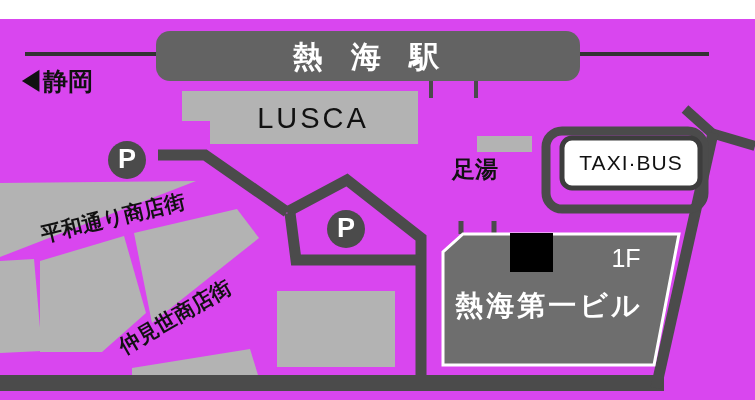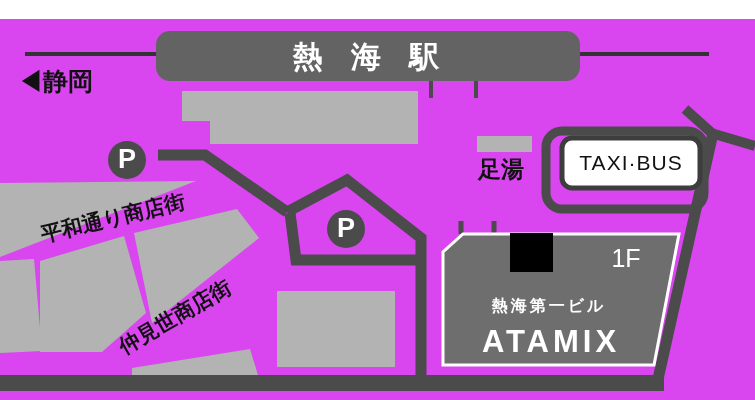--- a/index.html
+++ b/index.html
@@ -12,21 +12,21 @@
   .rail{fill:none;stroke:var(--c-rail);stroke-width:4;}
   .block{fill:var(--c-block);}
   .station-name{color:#fff;font-size:30px;font-weight:bold;letter-spacing:10px;}
   .dir{font-size:25px;font-weight:bold;text-align:center;}
   .small-jp{font-size:23px;}
   .lusca-t{font-size:29px;letter-spacing:3px;font-weight:500;}
   .taxi-t{font-size:21px;font-weight:500;letter-spacing:1px;text-align:center;}
   .p-letter{color:#fff;font-size:27px;font-weight:bold;}
   .street-t{font-size:21px;}
   .b-floor{color:#fff;font-size:25px;font-weight:normal;}
-  .b-jp{color:#fff;font-size:16px;letter-spacing:3px;}
+  .b-jp{color:#fff;font-size:28px;letter-spacing:3px;}
   .b-en{color:#fff;font-size:31px;font-weight:bold;letter-spacing:4px;}
 </style>
 </head>
 <body>
 
 <div id="map">
 
   <svg width="755" height="400" viewBox="0 0 755 400">
 
     <path class="rail" d="M25,35 H156"></path>
@@ -61,30 +61,30 @@
 
     <circle cx="127" cy="141" r="19" fill="var(--c-road)"></circle>
     <circle cx="346" cy="210" r="19" fill="var(--c-road)"></circle>
   </svg>
 
   <div class="lbl ctr station-name" style="left:371px;top:38px;">熱 海 駅</div>
 
   <div class="lbl dir" style="left:18px;top:46px;"><span>◀</span><span>静岡</span></div>
 
 
+  <div class="lbl ctr lusca-t" style="left:313px;top:99px;">LUSCA</div>
 
 
-  <div class="lbl small-jp" style="left:478px;top:135px;">足湯</div>
+  <div class="lbl small-jp" style="left:452px;top:135px;">足湯</div>
 
   <div class="lbl ctr taxi-t" style="left:631px;top:144px;">TAXI·BUS</div>
 
   <div class="lbl ctr p-letter" style="left:127px;top:140px;">P</div>
   <div class="lbl ctr p-letter" style="left:346px;top:209px;">P</div>
 
   <div class="lbl ctr street-t" style="left:113px;top:199px;transform:translate(-50%,-50%) rotate(-13.5deg);">平和通り商店街</div>
 
   <div class="lbl ctr street-t" style="left:175px;top:298px;transform:translate(-50%,-50%) rotate(-30deg);">仲見世商店街</div>
 
   <div class="lbl ctr b-floor" style="left:626px;top:239px;">1F</div>
   <div class="lbl ctr b-jp" style="left:549px;top:287px;">熱海第一ビル</div>
-  <div class="lbl ctr b-en" style="left:551px;top:323px;">ATAMIX</div>
 
 </div>
 
 </body></html>

